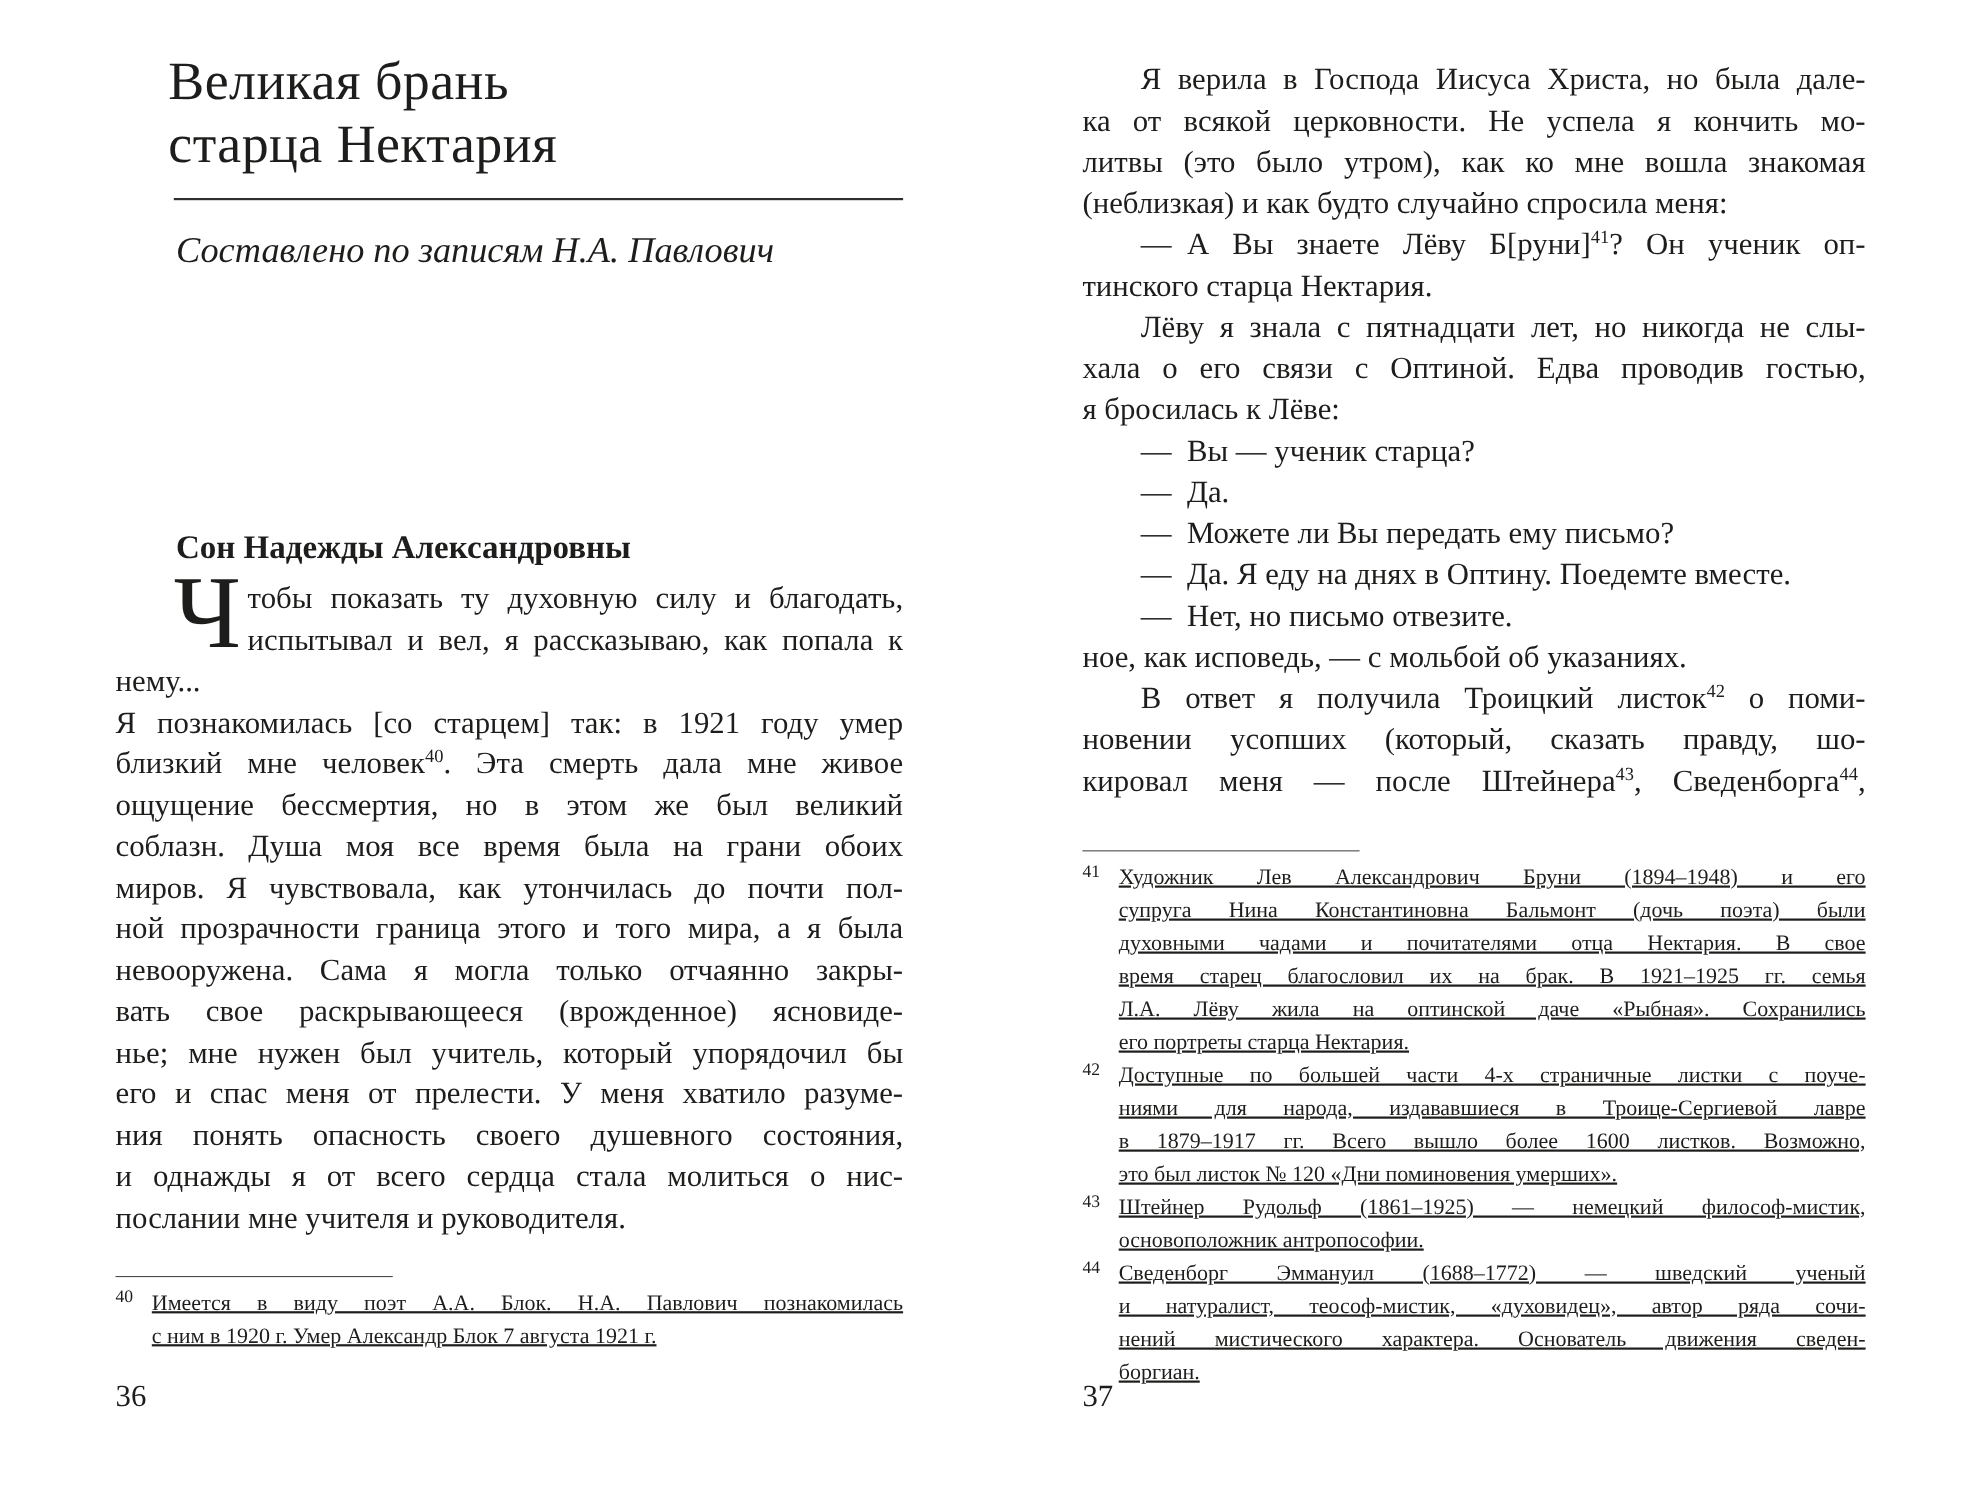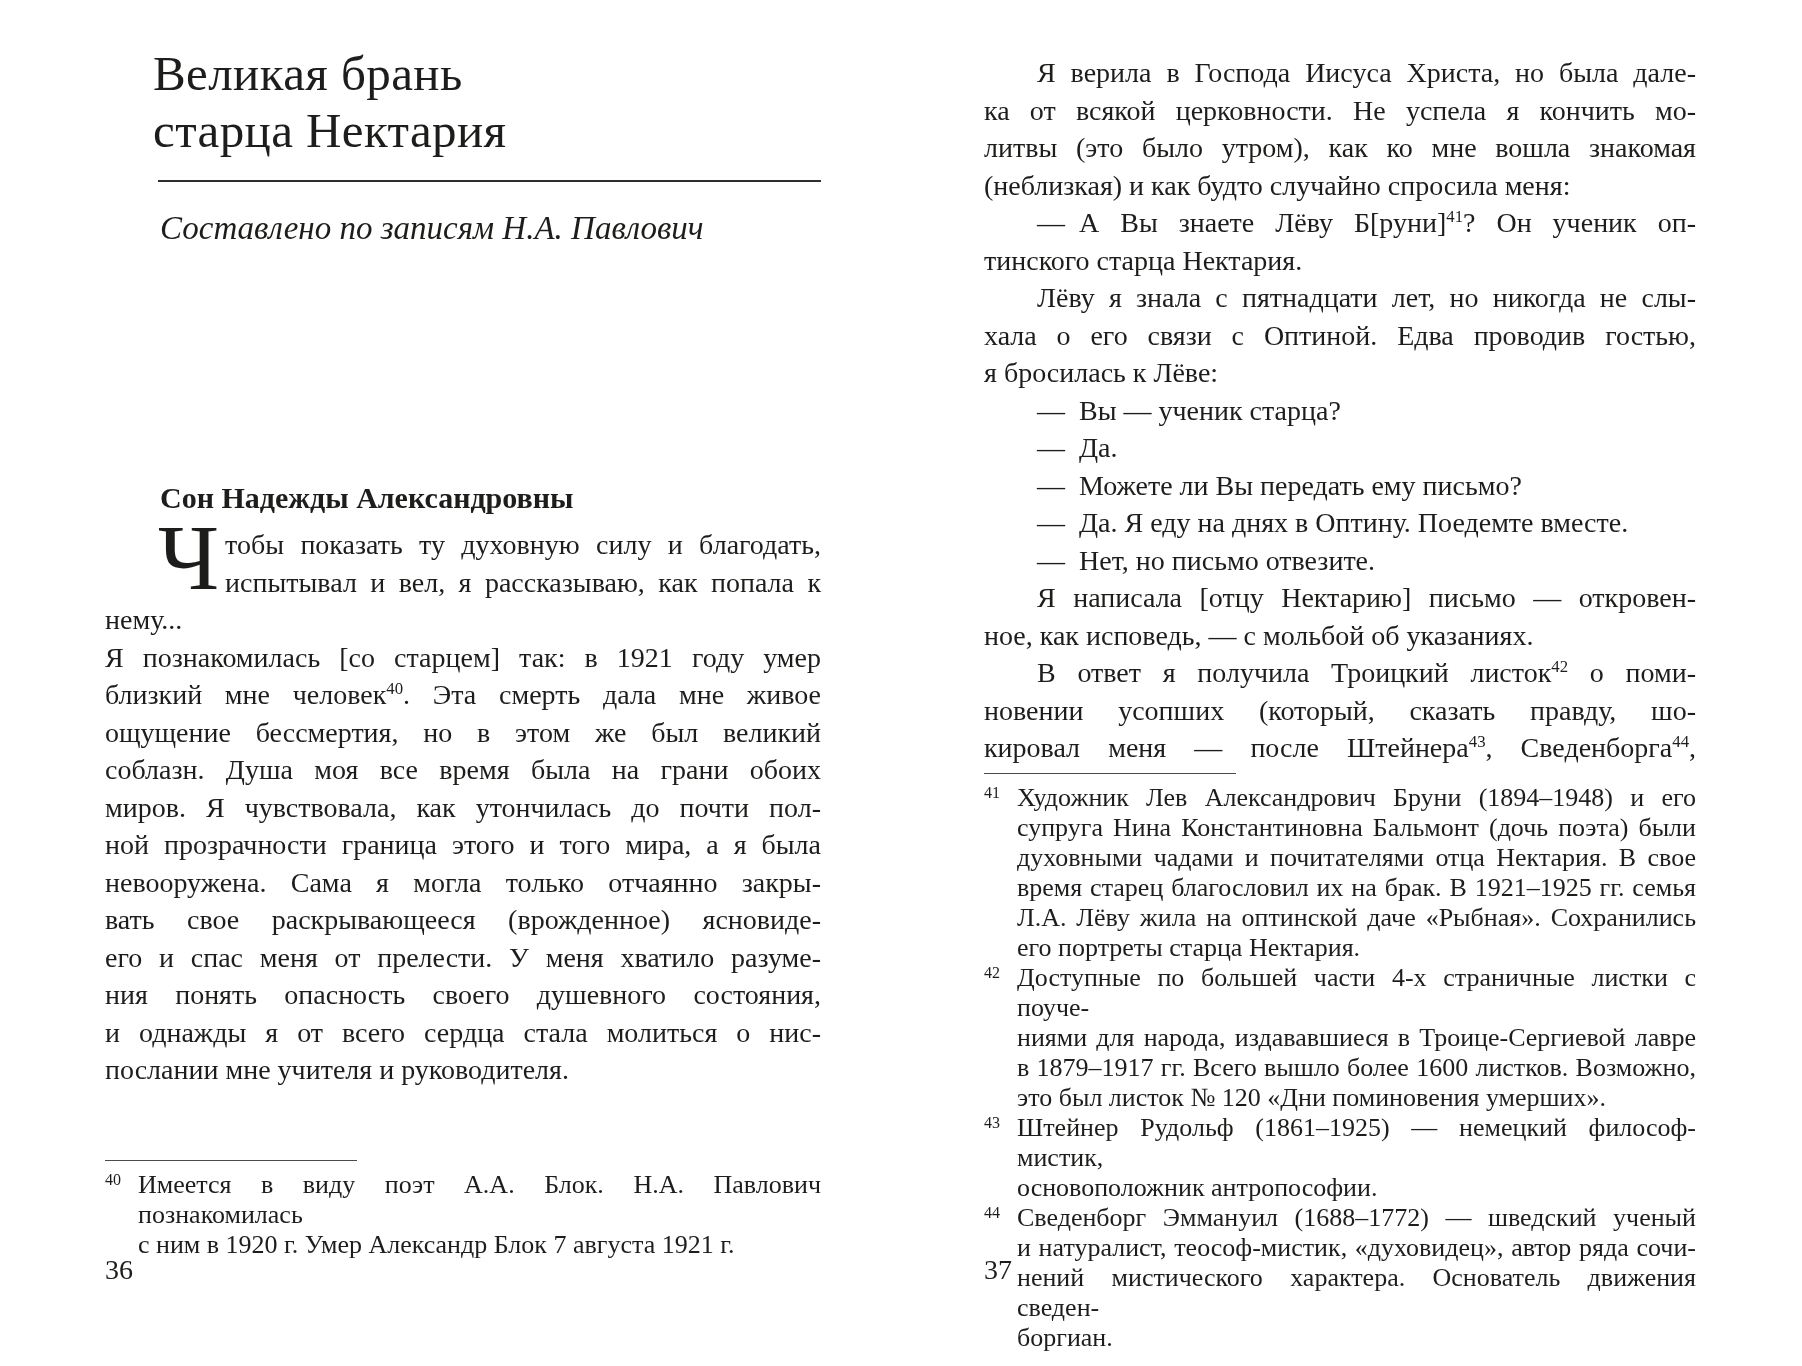--- a/index.html
+++ b/index.html
@@ -58,23 +58,24 @@
   }
 
   
   .footnotes { position: absolute; left: 0; width: 100%; }
   #fn-left  { top: 1115px; }
   #fn-right { top: 728px; }
   .fn-rule { width: 252px; height: 1px; background: #4a4a48; }
   .fn-body { margin-top: 9px; }
   .footnote { position: relative; padding-left: 33px; }
   .fn-line {
-    font-size: 26px;
+    font-size: 20px;
     line-height: 30px;
     text-align: justify;
+    text-decoration: underline;
   }
   .fn-line.j { text-align-last: justify; }
   .fn-marker { position: absolute; left: 0; top: 1px; font-size: 16px; }
 
   .page-number {
     position: absolute;
     left: 0;
     top: 1209px;
     width: 100%;
     text-align: left;
@@ -101,20 +102,21 @@
     <div class="line j">тобы показать ту духовную силу и благодать,</div>
         <div class="line j">испытывал и вел, я рассказываю, как попала к нему...</div>
         <div class="line j">Я познакомилась [со старцем] так: в 1921 году умер</div>
         <div class="line j">близкий мне человек<sup>40</sup>. Эта смерть дала мне живое</div>
         <div class="line j">ощущение бессмертия, но в этом же был великий</div>
         <div class="line j">соблазн. Душа моя все время была на грани обоих</div>
         <div class="line j">миров. Я чувствовала, как утончилась до почти пол-</div>
         <div class="line j">ной прозрачности граница этого и того мира, а я была</div>
         <div class="line j">невооружена. Сама я могла только отчаянно закры-</div>
         <div class="line j">вать свое раскрывающееся (врожденное) ясновиде-</div>
+        <div class="line j">нье; мне нужен был учитель, который упорядочил бы</div>
         <div class="line j">его и спас меня от прелести. У меня хватило разуме-</div>
         <div class="line j">ния понять опасность своего душевного состояния,</div>
         <div class="line j">и однажды я от всего сердца стала молиться о нис-</div>
         <div class="line">послании мне учителя и руководителя.</div>
       </div>
 
     <div class="footnotes" id="fn-left">
       <div class="fn-rule"></div>
       <div class="fn-body" id="left-fn-body">
           <div class="footnote">
@@ -137,21 +139,20 @@
         <div class="line j ind">— А Вы знаете Лёву Б[руни]<sup>41</sup>? Он ученик оп-</div>
         <div class="line">тинского старца Нектария.</div>
         <div class="line j ind">Лёву я знала с пятнадцати лет, но никогда не слы-</div>
         <div class="line j">хала о его связи с Оптиной. Едва проводив гостью,</div>
         <div class="line">я бросилась к Лёве:</div>
         <div class="line ind">— Вы — ученик старца?</div>
         <div class="line ind">— Да.</div>
         <div class="line ind">— Можете ли Вы передать ему письмо?</div>
         <div class="line ind">— Да. Я еду на днях в Оптину. Поедемте вместе.</div>
         <div class="line ind">— Нет, но письмо отвезите.</div>
-        <div class="line j ind">Я написала [отцу Нектарию] письмо — откровен-</div>
         <div class="line">ное, как исповедь, — с мольбой об указаниях.</div>
         <div class="line j ind">В ответ я получила Троицкий листок<sup>42</sup> о поми-</div>
         <div class="line j">новении усопших (который, сказать правду, шо-</div>
         <div class="line j">кировал меня — после Штейнера<sup>43</sup>, Сведенборга<sup>44</sup>,</div>
       </div>
 
     <div class="footnotes" id="fn-right">
       <div class="fn-rule"></div>
       <div class="fn-body" id="right-fn-body">
           <div class="footnote">

